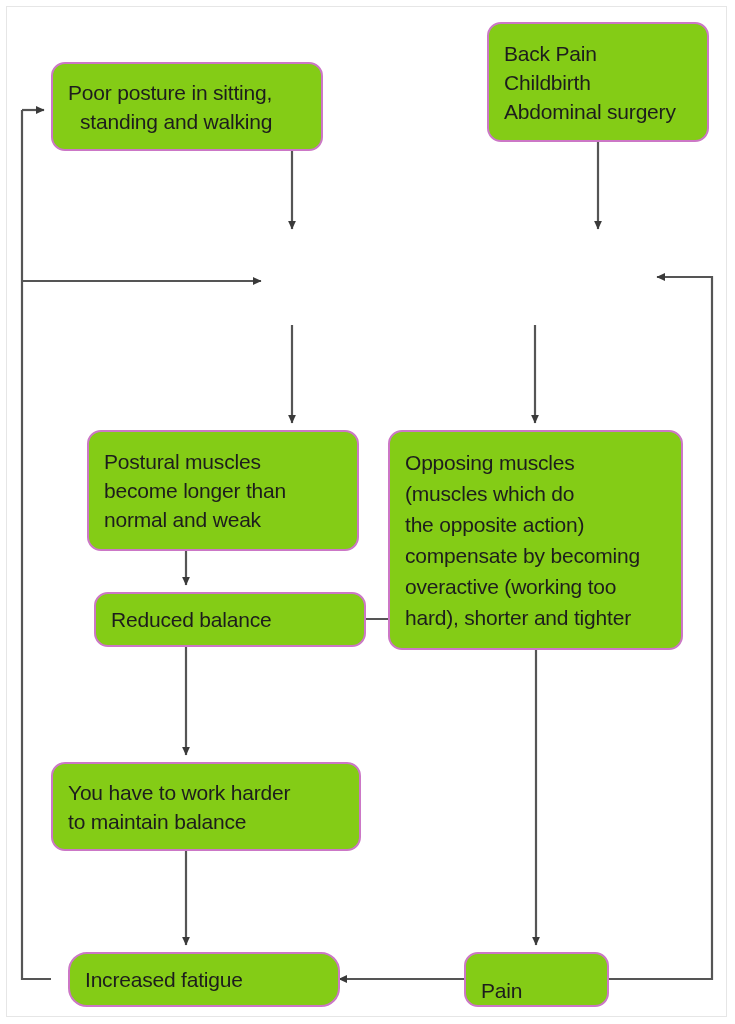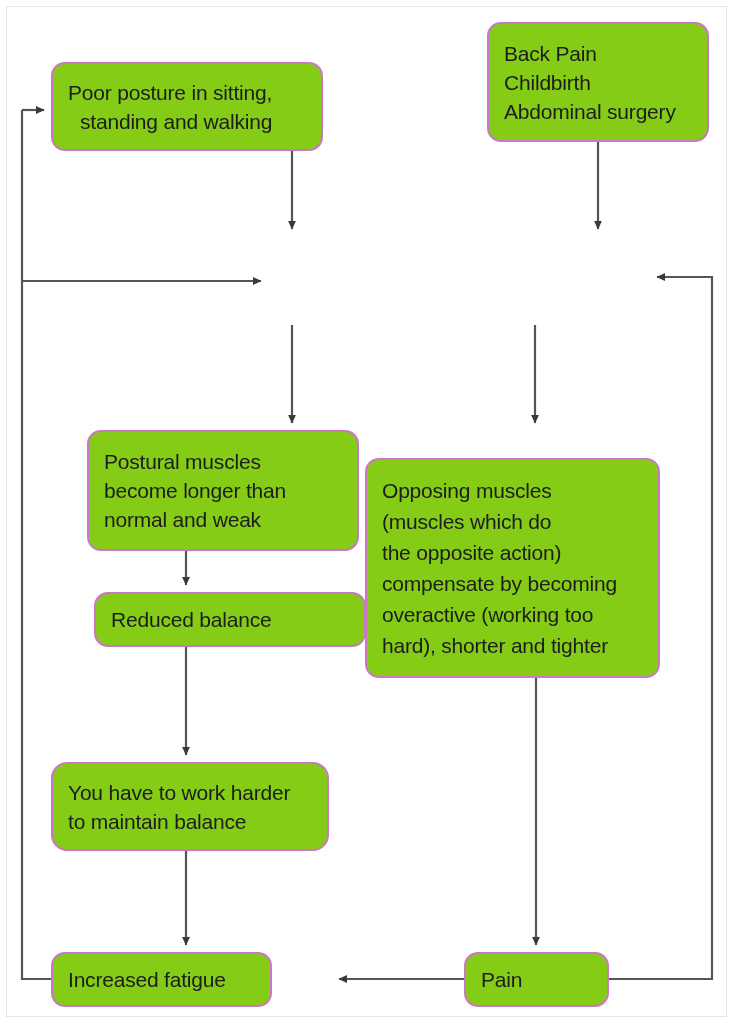--- a/index.html
+++ b/index.html
@@ -53,25 +53,25 @@
     line-height: 29px;
     letter-spacing: -0.2px;
     white-space: pre-line;
     color: #1d1d1d;
   }
   
   #node-poor-posture     { left: 51px;  top: 62px;  width: 272px; height: 89px; text-align: right; }
   #node-causes           { left: 487px; top: 22px;  width: 222px; height: 120px; }
   #node-postural-work    { left: 268px; top: 236px; width: 382px; height: 89px; }
   #node-postural-longer  { left: 51px;  top: 430px; width: 272px; height: 121px; margin-left: 36px; }
-  #node-opposing         { left: 365px; top: 430px; width: 295px; height: 220px; margin-top: 28px; }
+  #node-opposing         { left: 388px; top: 430px; width: 295px; height: 220px; }
   #node-reduced-balance  { left: 51px;  top: 592px; width: 272px; height: 55px; margin-left: 43px; }
-  #node-work-harder      { left: 51px;  top: 762px; width: 278px; height: 89px; border-radius: 16px; }
-  #node-increased-fatigue{ left: 51px;  top: 952px; width: 221px; height: 55px; }
-  #node-pain             { left: 464px; top: 952px; width: 145px; height: 55px; }
+  #node-work-harder      { left: 51px;  top: 762px; width: 310px; height: 89px; }
+  #node-increased-fatigue{ left: 68px;  top: 952px; width: 272px; height: 55px; border-radius: 19px; }
+  #node-pain             { left: 464px; top: 952px; width: 145px; height: 55px; align-items: flex-end; }
 
   #node-opposing .txt { line-height: 31px; }
 </style>
 </head>
 <body>
 
 <div id="page">
 
   <div id="page-border"></div>
 

